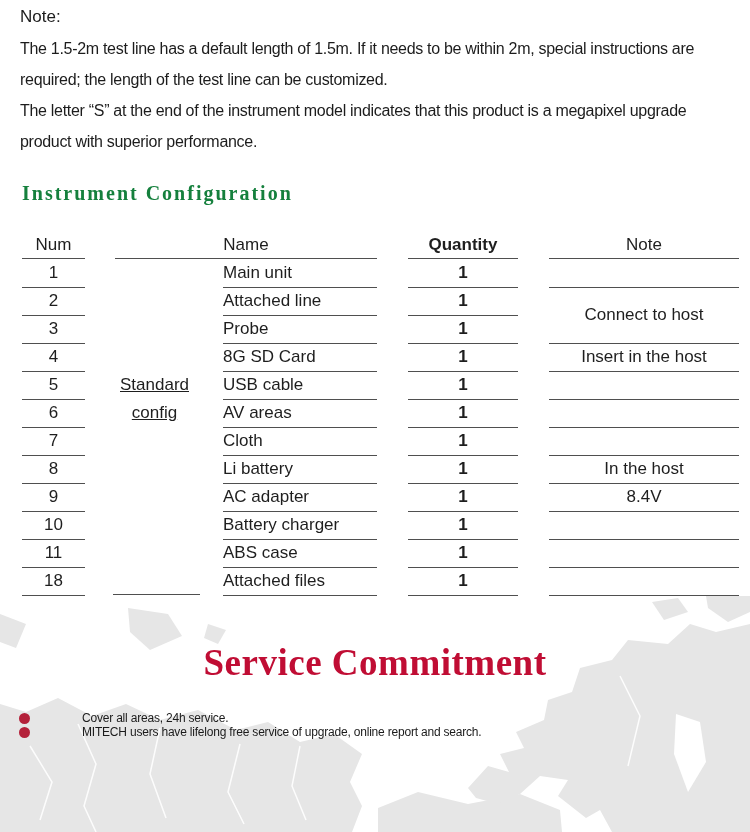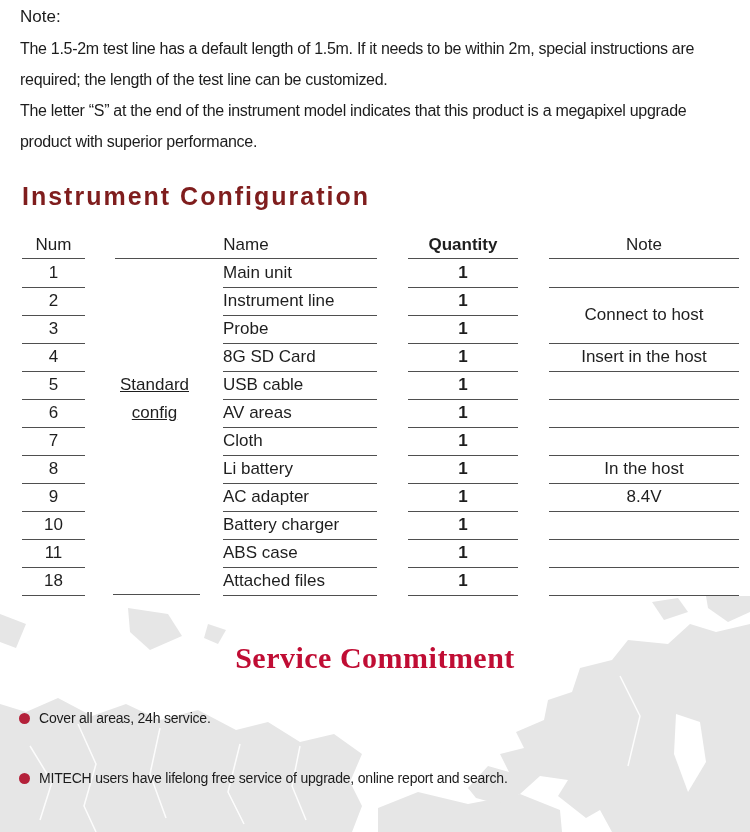--- a/index.html
+++ b/index.html
@@ -11,22 +11,22 @@
   .map-bg{position:absolute;left:0;top:596px;width:750px;height:236px;}
   
   .note-line{
     position:absolute;left:20px;white-space:nowrap;
     font-size:16px;letter-spacing:-0.3px;line-height:22px;color:#1c1c1c;
   }
   .note-title{font-size:17px;letter-spacing:0;}
   
   .h-config{
     position:absolute;left:22px;top:182px;margin:0;
-    font-family:Liberation Sans, sans-serif;
-    font-weight:bold;font-size:25px;letter-spacing:2px;color:#7f1d1d;
+    font-family:Liberation Serif, serif;
+    font-weight:bold;font-size:20px;letter-spacing:2px;color:#15803d;
     white-space:nowrap;
   }
   
   .cell{
     position:absolute;height:28px;line-height:28px;font-size:17px;
     text-align:center;color:#1e1e1e;white-space:nowrap;overflow:visible;
   }
   .bb{border-bottom:1px solid #4f4f4f;}
   .hcell{height:26px;line-height:26px;}
   .c-num{left:22px;width:63px;}
@@ -34,32 +34,32 @@
   .c-nm{left:223px;width:154px;text-align:left;}
   .c-qty{left:408px;width:110px;font-weight:bold;}
   .c-note{left:549px;width:190px;}
   .c-merged{left:549px;width:190px;height:56px;line-height:56px;}
   .c-group{left:108px;width:93px;text-align:center;text-decoration:underline;}
   .group-bottom{position:absolute;left:113px;top:594px;width:87px;border-bottom:1px solid #4f4f4f;height:0;}
   
   .h-service{
     position:absolute;left:0;top:641px;width:750px;margin:0;text-align:center;
     font-family:"Liberation Serif","DejaVu Serif",serif;
-    font-weight:bold;font-size:30px;letter-spacing:0.5px;color:#c00d34;
+    font-weight:bold;font-size:37px;letter-spacing:0.5px;color:#c00d34;
     white-space:nowrap;
   }
   .bullet-row{
     position:absolute;left:19px;height:28px;display:flex;align-items:center;
     white-space:nowrap;
   }
   .bullet-dot{
     width:11px;height:11px;border-radius:50%;background:#b4213a;
     margin-right:9px;flex:0 0 auto;
   }
-  .bullet-text{font-size:14px;letter-spacing:-0.2px;color:#1b1b1b;}
+  .bullet-text{font-size:12px;letter-spacing:-0.2px;color:#1b1b1b;margin-left:43px;}
 </style>
 </head>
 <body>
 
 <div class="frame">
 
   <svg class="map-bg" viewBox="0 0 750 236" aria-hidden="true">
     <g fill="#e6e6e6" stroke="none">
 
       <path d="M0,18 L26,28 L16,52 L0,46 Z"></path>
@@ -108,21 +108,21 @@
     <div class="group-bottom"></div>
 
     <div class="cell c-merged" style="top:287px">Connect to host</div>
 
     <div class="cell bb c-num" style="top:259px">1</div>
     <div class="cell bb c-nm" style="top:259px">Main unit</div>
     <div class="cell bb c-qty" style="top:259px">1</div>
     <div class="cell bb c-note" style="top:259px"></div>
 
     <div class="cell bb c-num" style="top:287px">2</div>
-    <div class="cell bb c-nm" style="top:287px">Instrument line</div>
+    <div class="cell bb c-nm" style="top:287px">Attached line</div>
     <div class="cell bb c-qty" style="top:287px">1</div>
 
     <div class="cell bb c-num" style="top:315px">3</div>
     <div class="cell bb c-nm" style="top:315px">Probe</div>
     <div class="cell bb c-qty" style="top:315px">1</div>
     <div class="cell bb c-note" style="top:315px"></div>
 
     <div class="cell bb c-num" style="top:343px">4</div>
     <div class="cell bb c-nm" style="top:343px">8G SD Card</div>
     <div class="cell bb c-qty" style="top:343px">1</div>
@@ -168,18 +168,18 @@
     <div class="cell bb c-qty" style="top:567px">1</div>
     <div class="cell bb c-note" style="top:567px"></div>
   </div>
 
   <h2 class="h-service">Service Commitment</h2>
 
   <div class="bullet-row" style="top:704px">
     <span class="bullet-dot"></span>
     <span class="bullet-text">Cover all areas, 24h service.</span>
   </div>
-  <div class="bullet-row" style="top:764px">
+  <div class="bullet-row" style="top:718px">
     <span class="bullet-dot"></span>
     <span class="bullet-text">MITECH users have lifelong free service of upgrade, online report and search.</span>
   </div>
 
 </div>
 
 </body></html>

